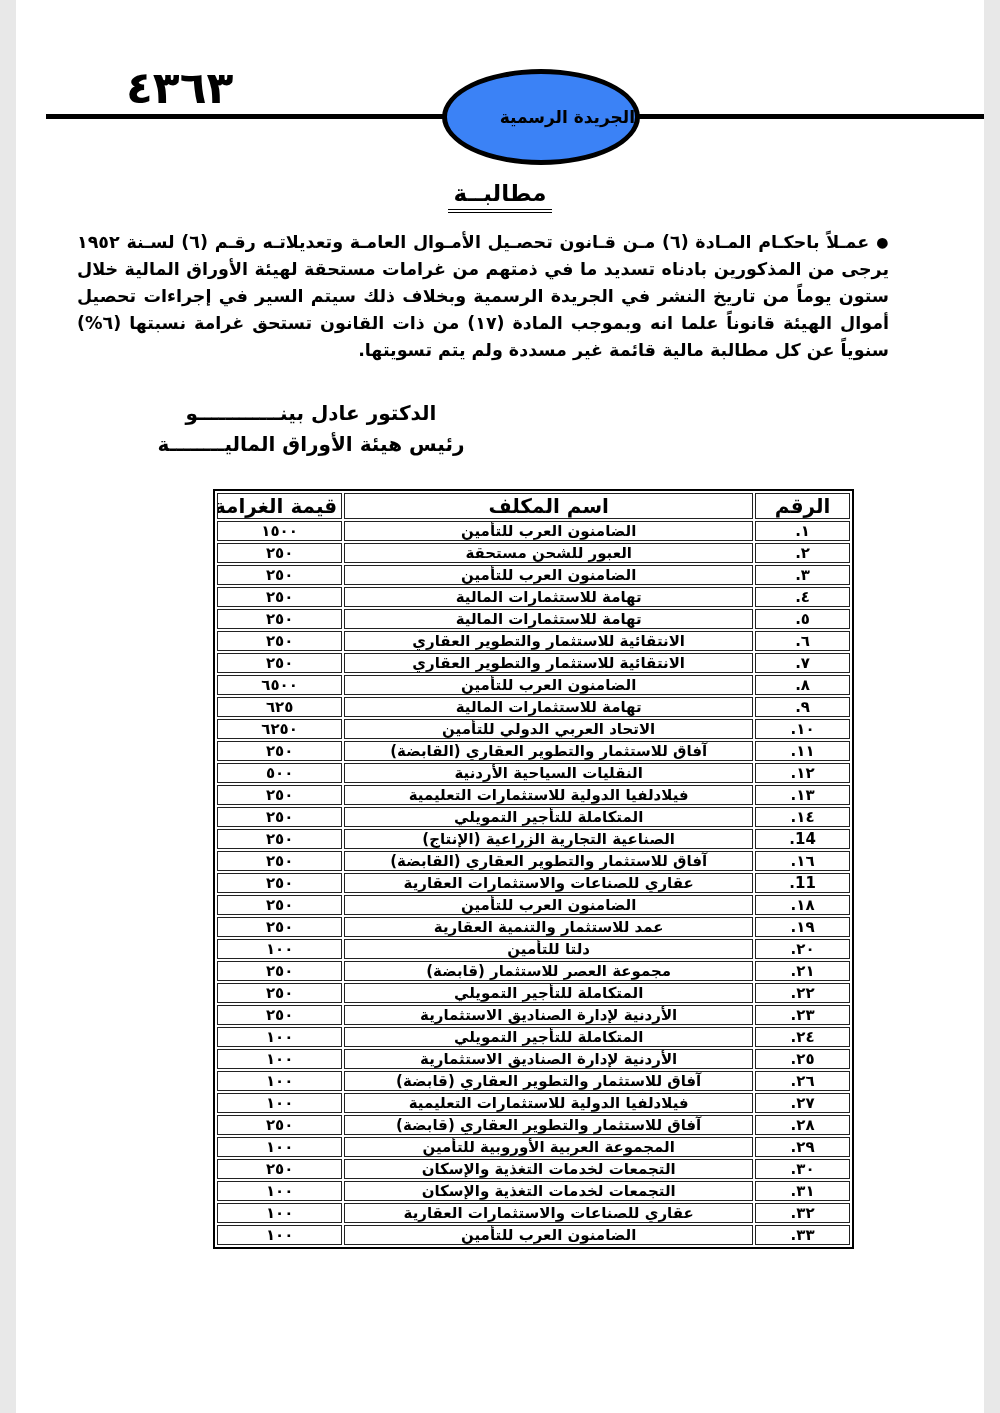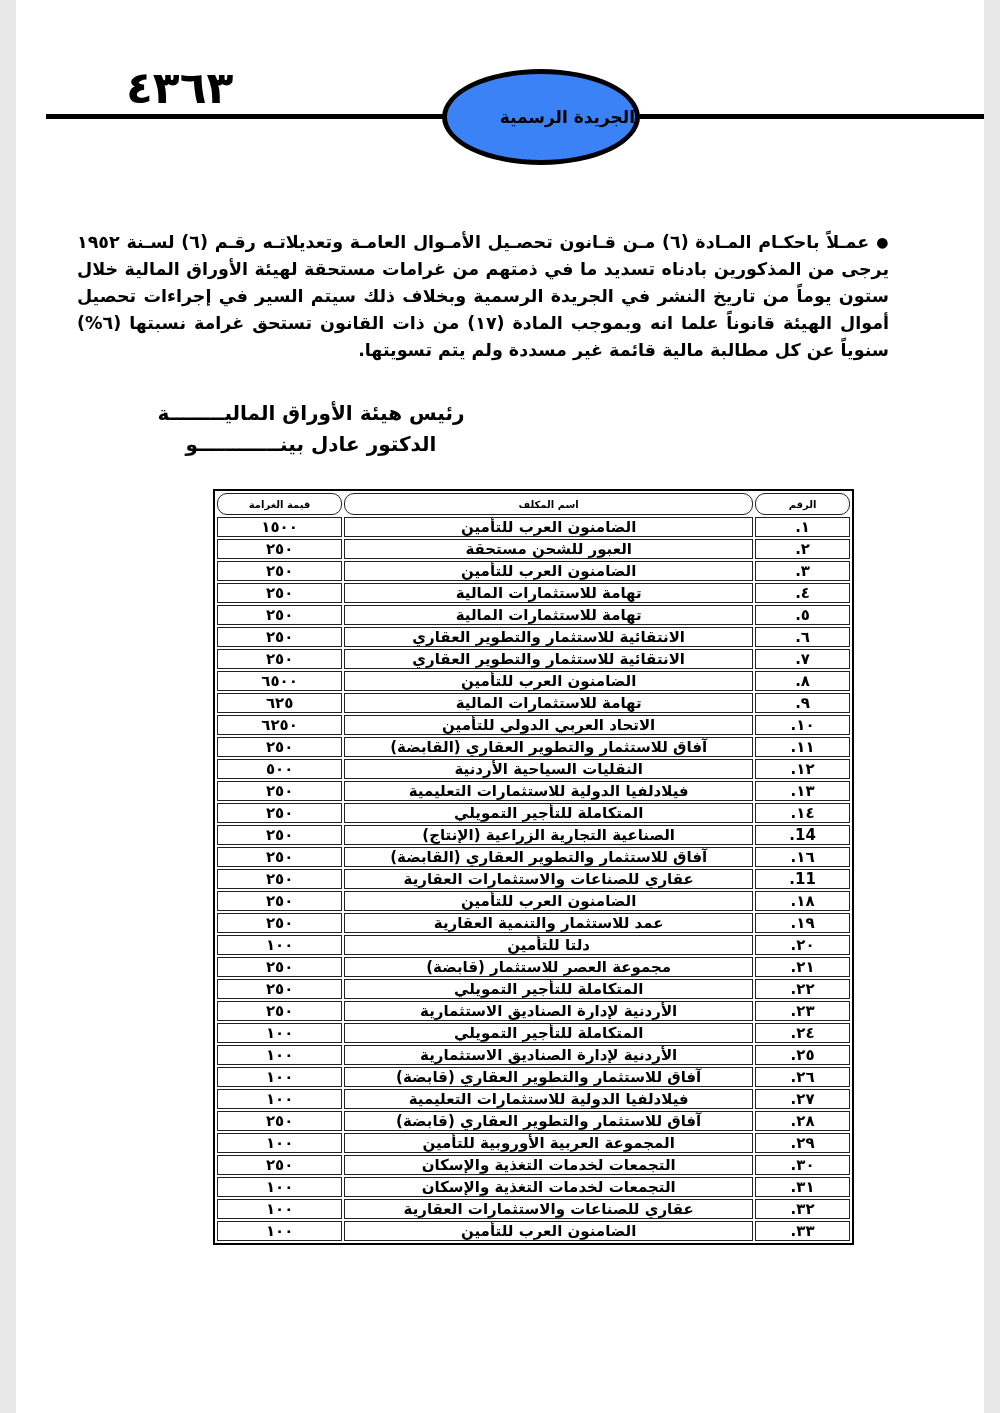--- a/index.html
+++ b/index.html
@@ -121,45 +121,48 @@
   }
   .fines-table th, .fines-table td {
     border: 1.5px solid #222;
     font-weight: 700;
     text-align: center;
     vertical-align: middle;
     padding: 0 4px;
     overflow: hidden;
     white-space: nowrap;
   }
-  .fines-table th { height: 22px; font-size: 10px; border-radius: 10px; }
+  .fines-table th { height: 22px; font-size: 20px; }
   .fines-table td { height: 18.5px; font-size: 15px; }
   .col-number { width: 94px; }
   .col-name   { width: 405px; }
   .col-fine   { width: 124px; }
 </style>
 </head>
 <body>
 
 <div id="page">
 
   <div class="page-number">٤٣٦٣</div>
   <div class="header-rule"></div>
   <div class="gazette-oval">
     <span>الجريدة الرسمية</span>
   </div>
 
+  <div class="doc-title">
+    <span class="title-text">مطالبــة</span>
+  </div>
 
   <div class="notice">
     <span class="bullet">●</span><span>عمـلاً باحكـام المـادة (٦) مـن قـانون تحصـيل الأمـوال العامـة وتعديلاتـه رقـم (٦) لسـنة ١٩٥٢ يرجى من المذكورين بادناه تسديد ما في ذمتهم من غرامات مستحقة لهيئة الأوراق المالية خلال ستون يوماً من تاريخ النشر في الجريدة الرسمية  وبخلاف ذلك سيتم السير في إجراءات تحصيل أموال الهيئة قانوناً علما انه وبموجب المادة (١٧) من ذات القانون تستحق غرامة نسبتها (٦%) سنوياً عن كل مطالبة مالية قائمة غير مسددة ولم يتم تسويتها.</span>
   </div>
 
   <div class="signature-block">
+    <div>الدكتور عادل بينــــــــــــو</div>
     <div>رئيس هيئة الأوراق الماليــــــــة</div>
-    <div>الدكتور عادل بينــــــــــــو</div>
   </div>
 
   <table class="fines-table">
     <colgroup>
       <col class="col-number">
       <col class="col-name">
       <col class="col-fine">
     </colgroup>
     <thead>
       <tr>

